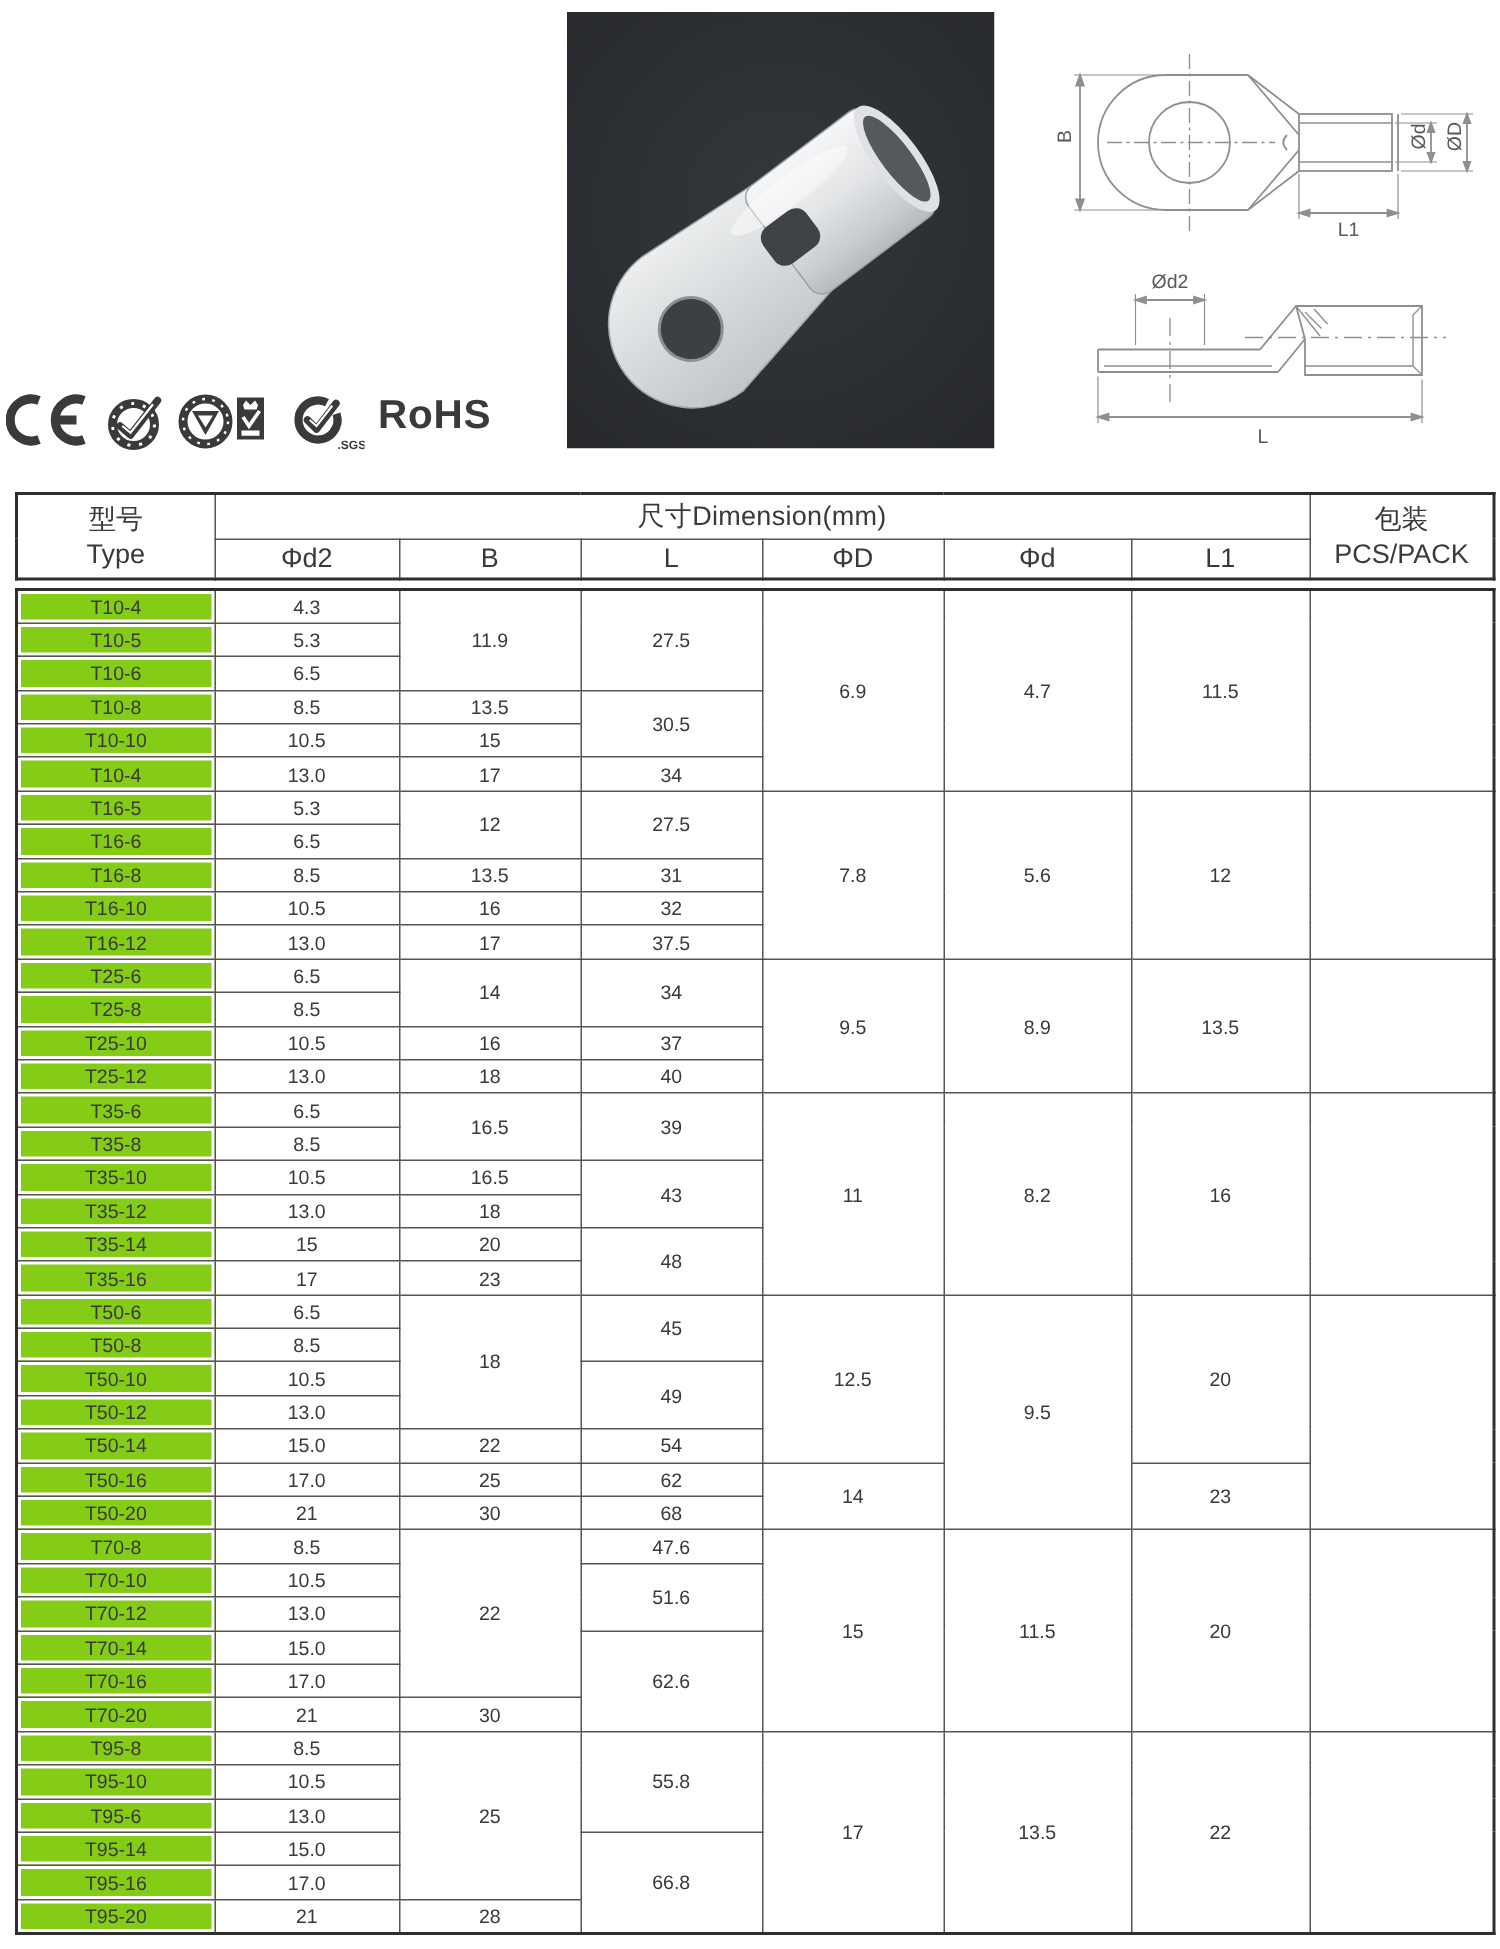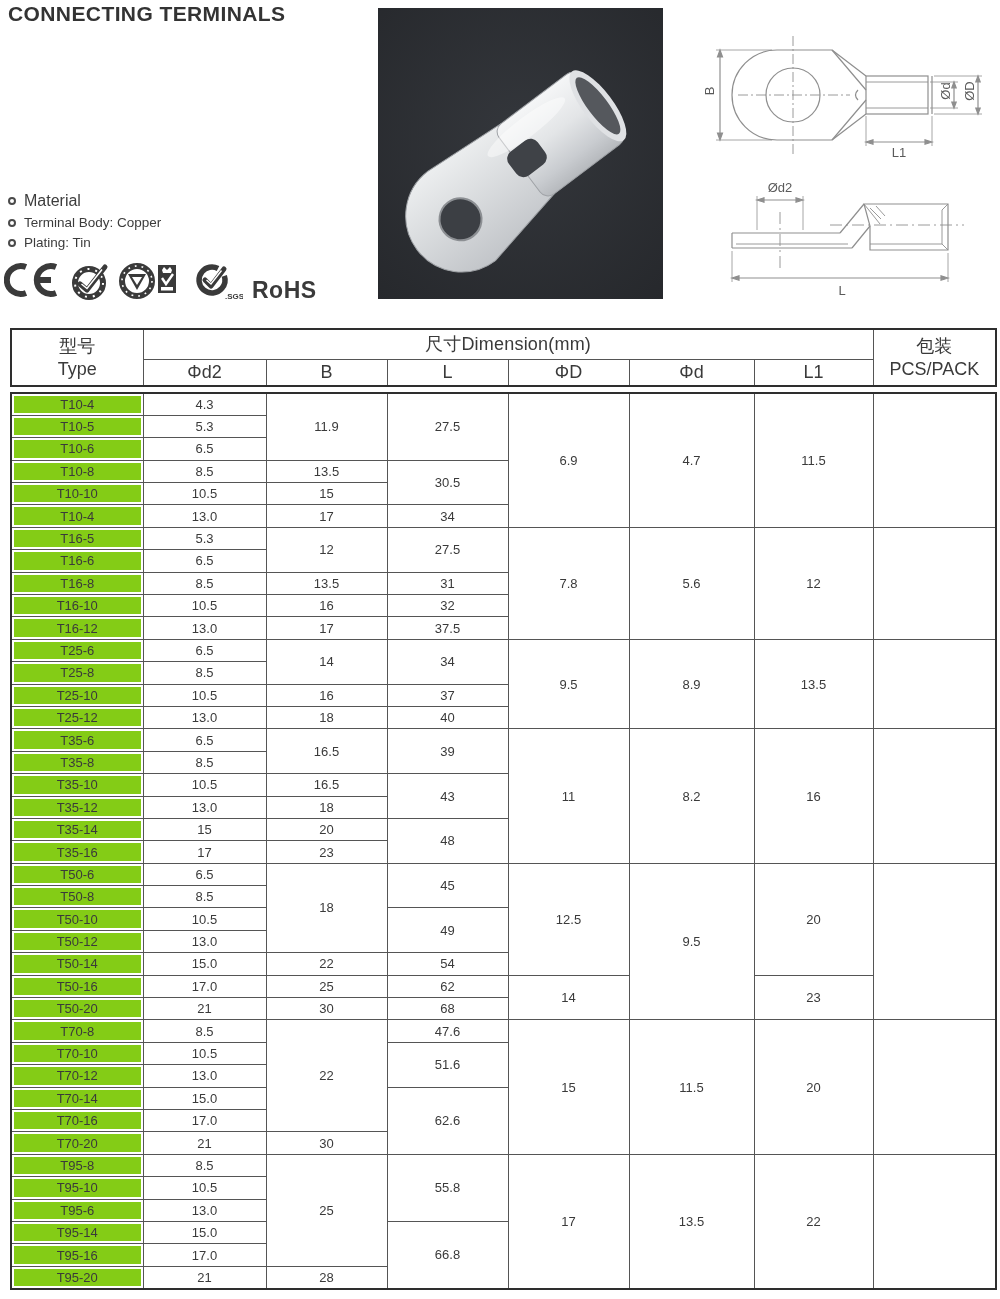--- a/index.html
+++ b/index.html
@@ -14,21 +14,21 @@
   .material { position:absolute; left:8px; top:192px; }
   .mat-row { display:flex; align-items:center; margin-bottom:5px; color:#3c3c3c; }
   .mat-row .bullet { width:8px; height:8px; border:2px solid #4a4a4a; border-radius:50%;
                      margin-right:8px; flex:0 0 auto; }
   .mat-row.heading span.txt { font-size:16px; }
   .mat-row span.txt { font-size:13.5px; }
 
   .certs { position:absolute; left:4px; top:261px; display:flex; align-items:flex-start; height:42px; }
   .certs > * { margin-right:9px; }
   .sr { position:absolute; width:1px; height:1px; overflow:hidden; clip:rect(0 0 0 0); }
-  .rohs { font-size:23px; font-weight:bold; color:#3a3a3a; letter-spacing:.5px;margin-top:16px; }
+  .rohs { font-size:27px; font-weight:bold; color:#3a3a3a; letter-spacing:.5px; }
 
   .photo { position:absolute; left:378px; top:8px; width:285px; height:291px; }
   .drawings { position:absolute; left:680px; top:20px; width:318px; height:286px; }
 
   
   .tbl { border-collapse:collapse; table-layout:fixed; width:985px; margin-left:10px;
          color:#3a3a3a; }
   .tbl td { border:1px solid #555; text-align:center; vertical-align:middle; overflow:hidden; }
   .tbl.head { border:2px solid #2e2e2e; margin-top:2px; }
   .tbl.head td { font-size:18px; line-height:1.25; }
@@ -39,36 +39,21 @@
   .tbl.body td.type { background:#84cc16; box-shadow:inset 0 0 0 2px #fff; }
   .dim-title { letter-spacing:.2px; }
 </style>
 </head>
 <body>
 
 <div class="page">
 
   <div class="top">
 
-    <div class="title">CONNECTING TERMINALS</div>
-
-    <div class="material">
-      <div class="mat-row heading">
-        <span class="bullet"></span>
-        <span class="txt">Material</span>
-      </div>
-      <div class="mat-row">
-        <span class="bullet"></span>
-        <span class="txt">Terminal Body: Copper</span>
-      </div>
-      <div class="mat-row">
-        <span class="bullet"></span>
-        <span class="txt">Plating: Tin</span>
-      </div>
-    </div>
+
 
     <div class="certs">
 
       <svg width="56" height="38" viewBox="0 0 56 38">
         <path d="M 22,6 A 14 14 0 1 0 22,32" fill="none" stroke="#3a3a3a" stroke-width="6"></path>
         <path d="M 52,6 A 14 14 0 1 0 52,32" fill="none" stroke="#3a3a3a" stroke-width="6"></path>
         <line x1="34" y1="19" x2="47" y2="19" stroke="#3a3a3a" stroke-width="6"></line>
       </svg>
       <span class="sr">CE</span>
 

